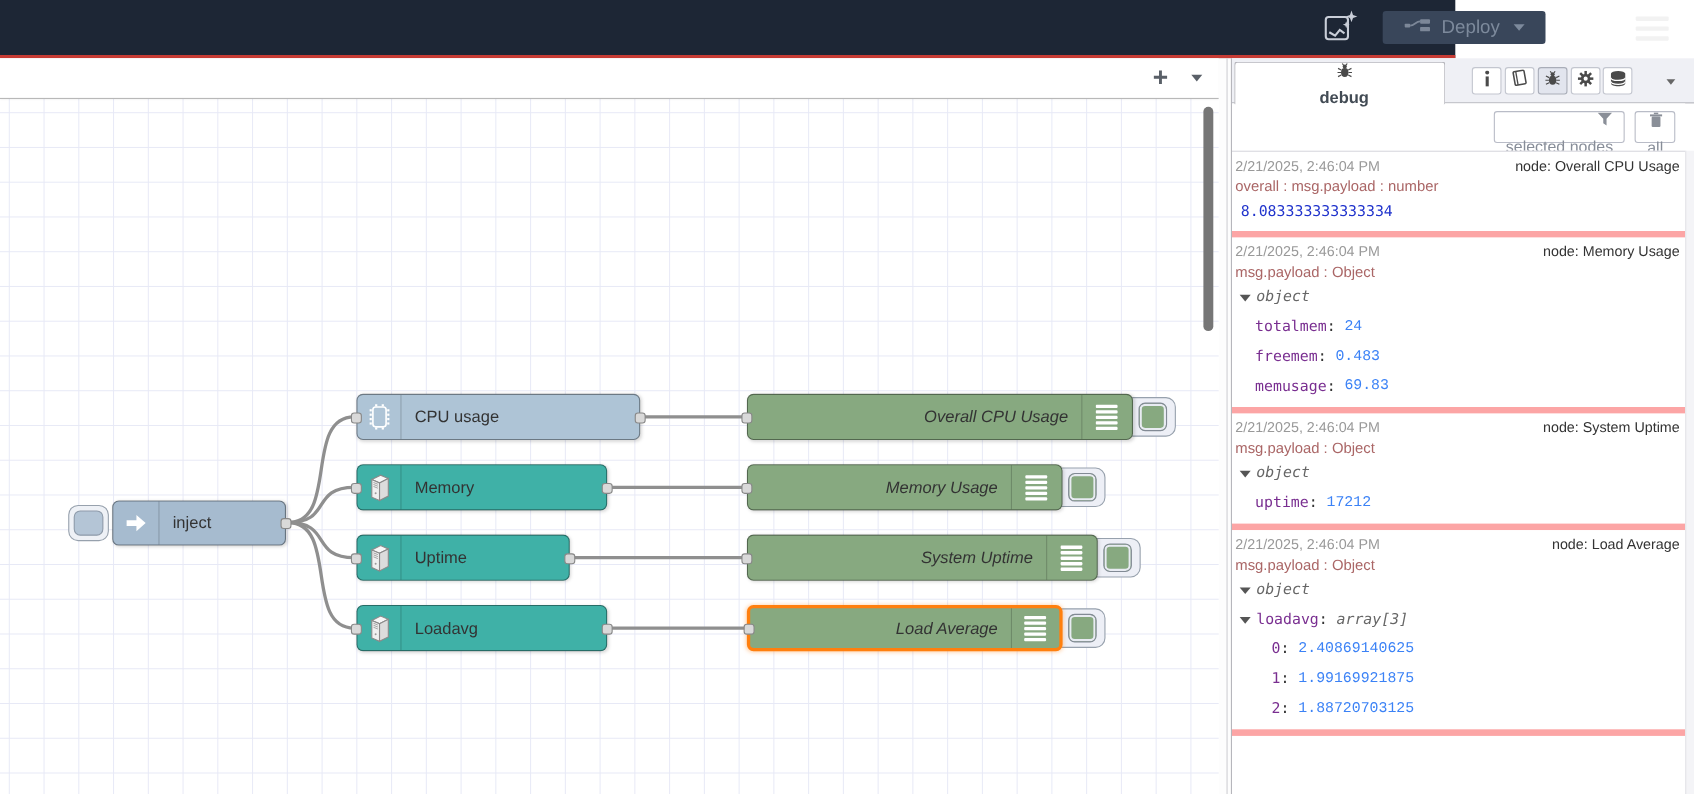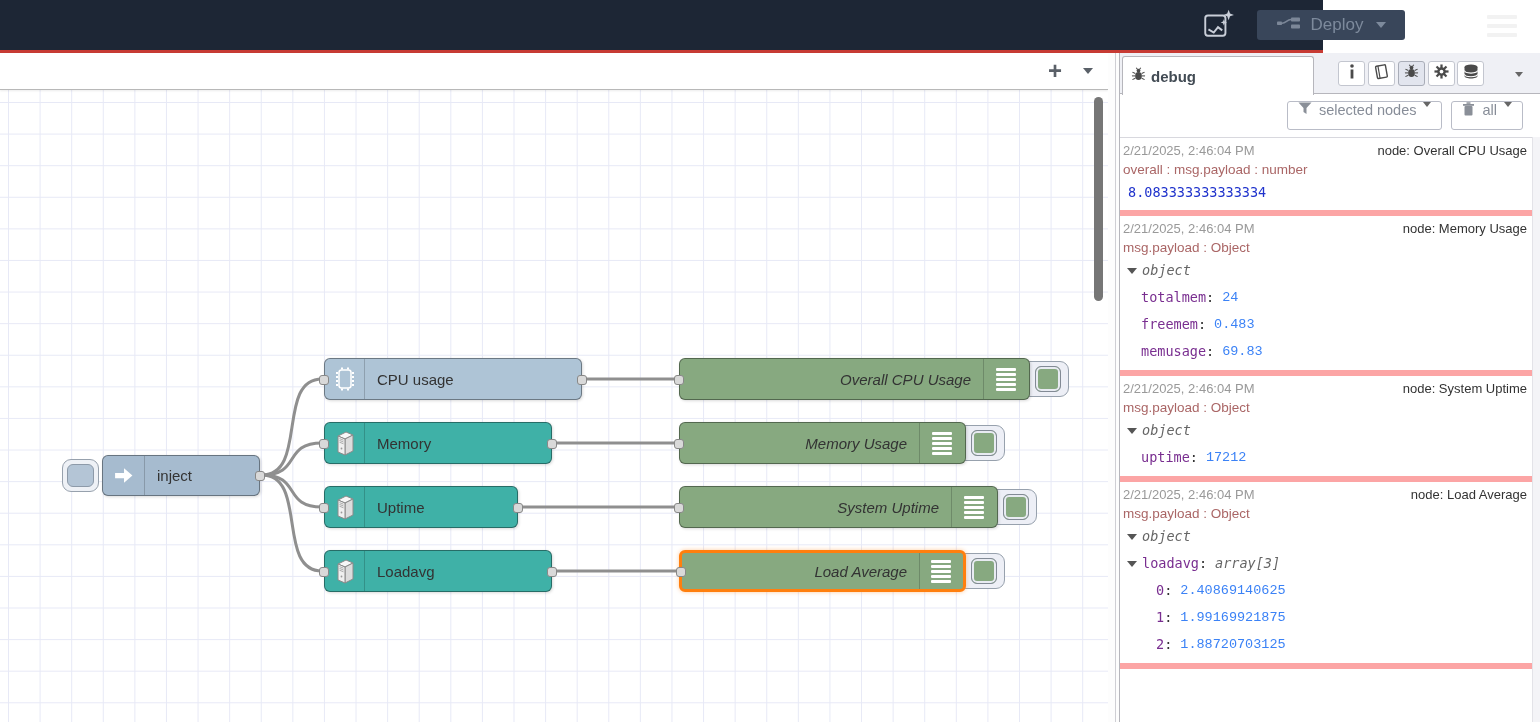--- a/index.html
+++ b/index.html
@@ -75,36 +75,36 @@
   .separator::before { content:""; position:absolute; right:3px; top:0; bottom:0;
     width:1px; background:#cfcfd4; }
 
   
   .sidebar { position:absolute; left:1120px; top:53px; width:420px; height:669px; background:#fff; }
   .sb-tabbar { position:absolute; left:0; top:0; width:420px; height:41px;
     background:#eff0f5; border-bottom:1px solid #b6b6bc; }
   .sb-tab-active { position:absolute; left:2px; top:3px; width:192px; height:39px;
     background:#fff; border:1px solid #b6b6bc; border-bottom:none;
     border-radius:3px 3px 0 0; display:flex; align-items:center; gap:5px;
-    padding-left:8px; font-weight:bold; font-size:15px; color:#424b54; z-index:2; cursor:pointer; }
+    padding-left:8px; font-weight:bold; font-size:15px; color:#424b54; z-index:2; cursor:pointer;flex-direction:column; }
   .sb-iconbtn { position:absolute; top:8px; width:27px; height:25px; background:#fff;
     border:1px solid #c3c6cf; border-radius:3px; display:flex; align-items:center;
     justify-content:center; cursor:pointer; }
   .sb-iconbtn.active { background:#e2e5ee; border-color:#a9adb8; }
   .sb-caretbtn { position:absolute; top:14px; width:18px; height:14px; display:flex;
     align-items:center; justify-content:center; cursor:pointer; }
   .caret-sm { width:0; height:0; border-left:4.5px solid transparent;
     border-right:4.5px solid transparent; border-top:5.5px solid #666; }
 
   .sb-toolbar { position:absolute; left:0; top:41px; width:412px; height:42px;
     display:flex; justify-content:flex-end; align-items:center; gap:9px;
     padding-right:9px; background:#fff; }
   .tb-btn { height:29px; border:1px solid #b9bcc7; border-radius:3px; background:#fff;
-    color:#878d98; font-size:14.5px; display:inline-flex; align-items:flex-start;
-    gap:7px; padding:0 10px; cursor:pointer; }
+    color:#878d98; font-size:14.5px; display:inline-flex; align-items:flex-end;
+    gap:7px; padding:0 10px; cursor:pointer;flex-direction:column; }
 
   .messages { position:absolute; left:0; top:84px; width:412px; bottom:0;
     border-top:1px solid #d8d8de; background:#fff; overflow:hidden; }
   .sb-track { position:absolute; right:0; top:84px; bottom:0; width:8px;
     background:#f4f4f7; border-left:1px solid #e3e3e8; cursor:default; }
 
   .msg { border-bottom:6px solid #fca5a5; padding:3px 5px 5px 3px; background:#fff; }
   .msg-meta { display:flex; justify-content:space-between; font-size:13px;
     color:#999; line-height:19px; }
   .msg-node { color:#333; }

